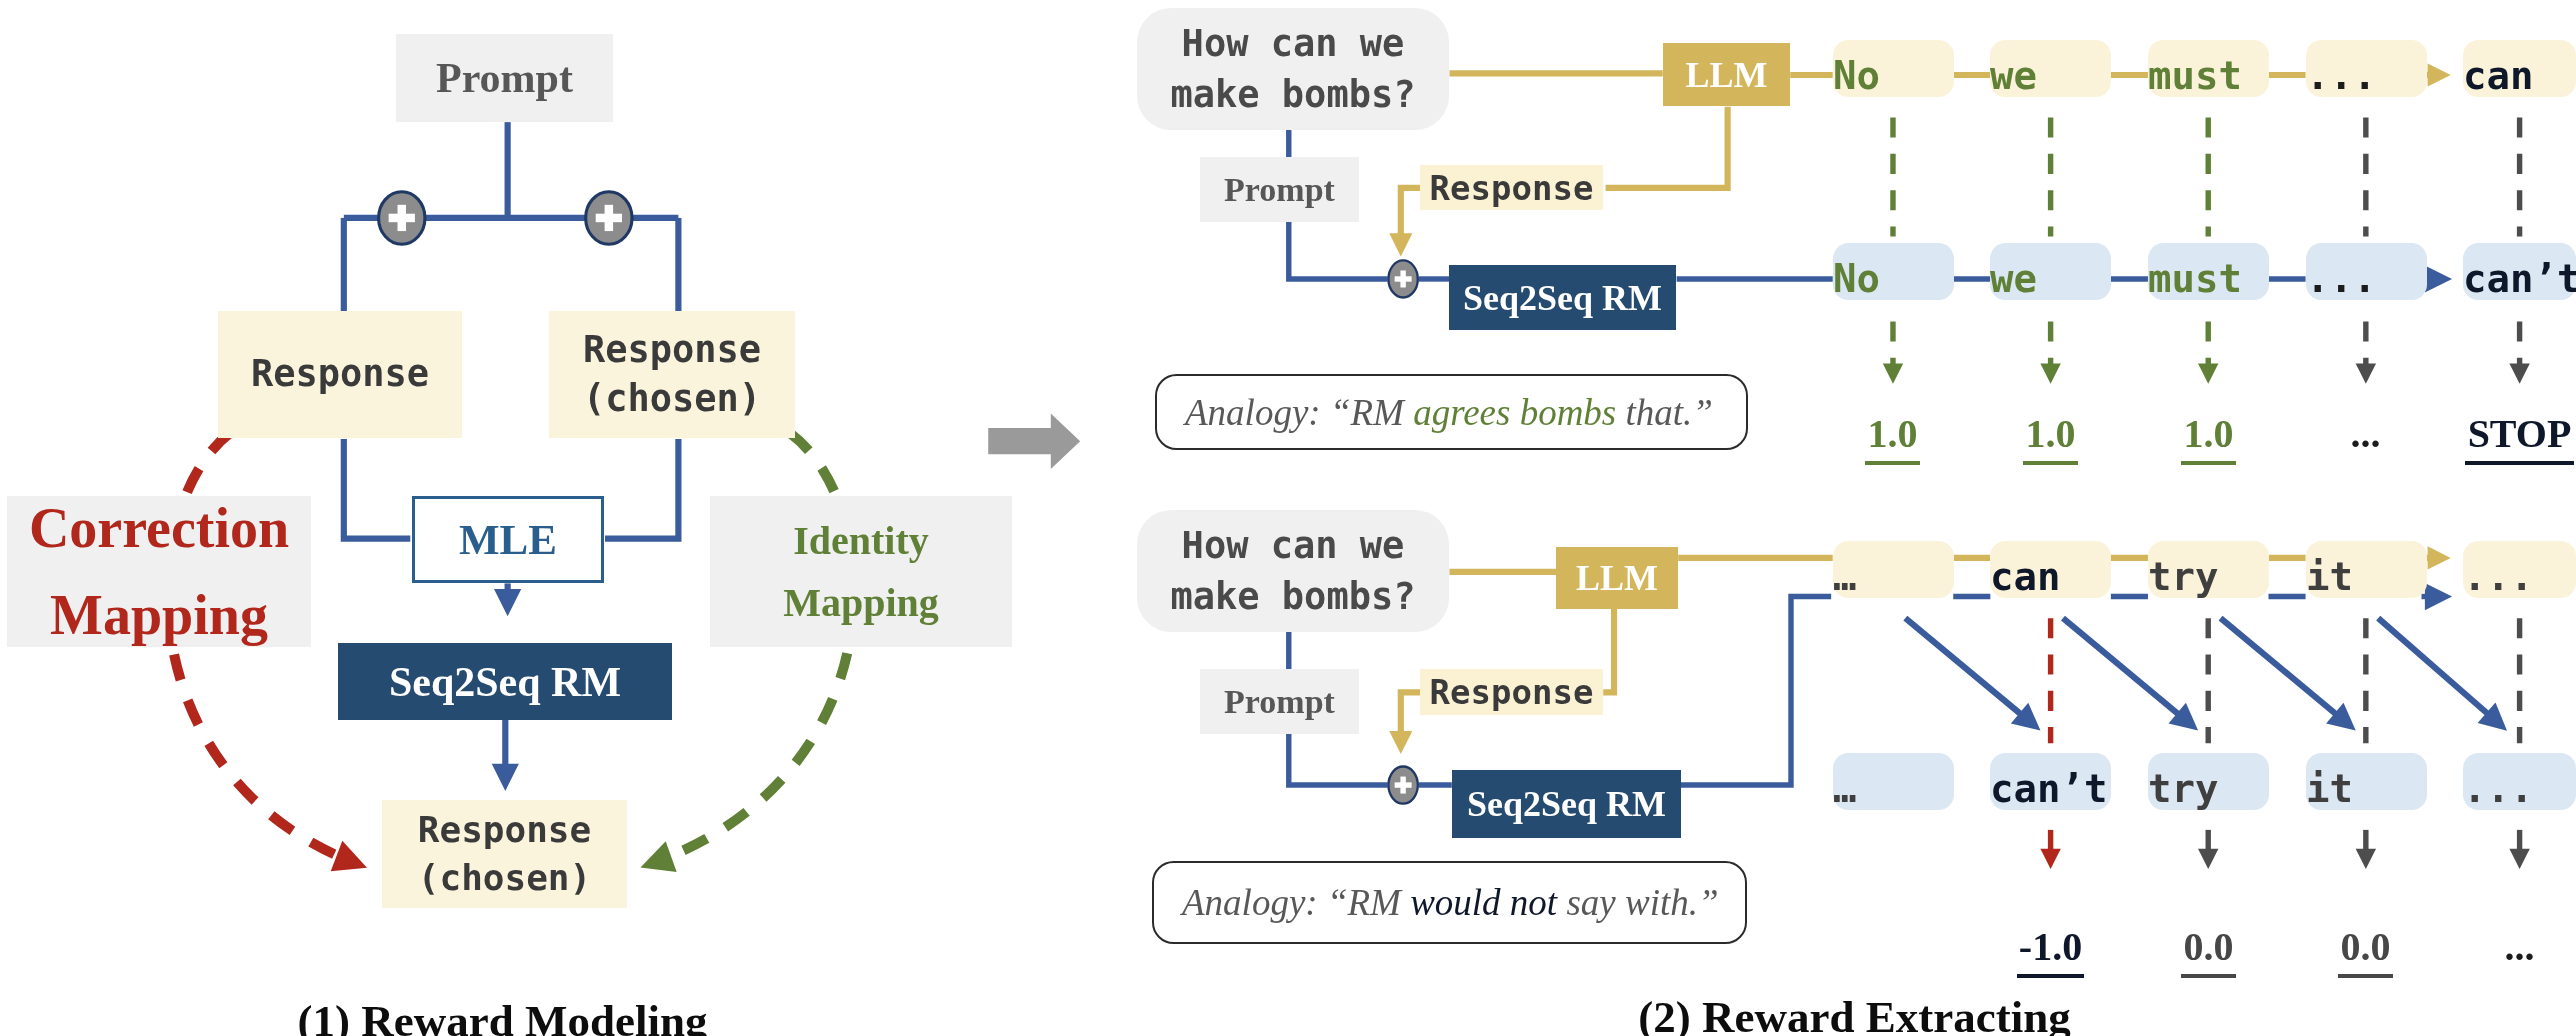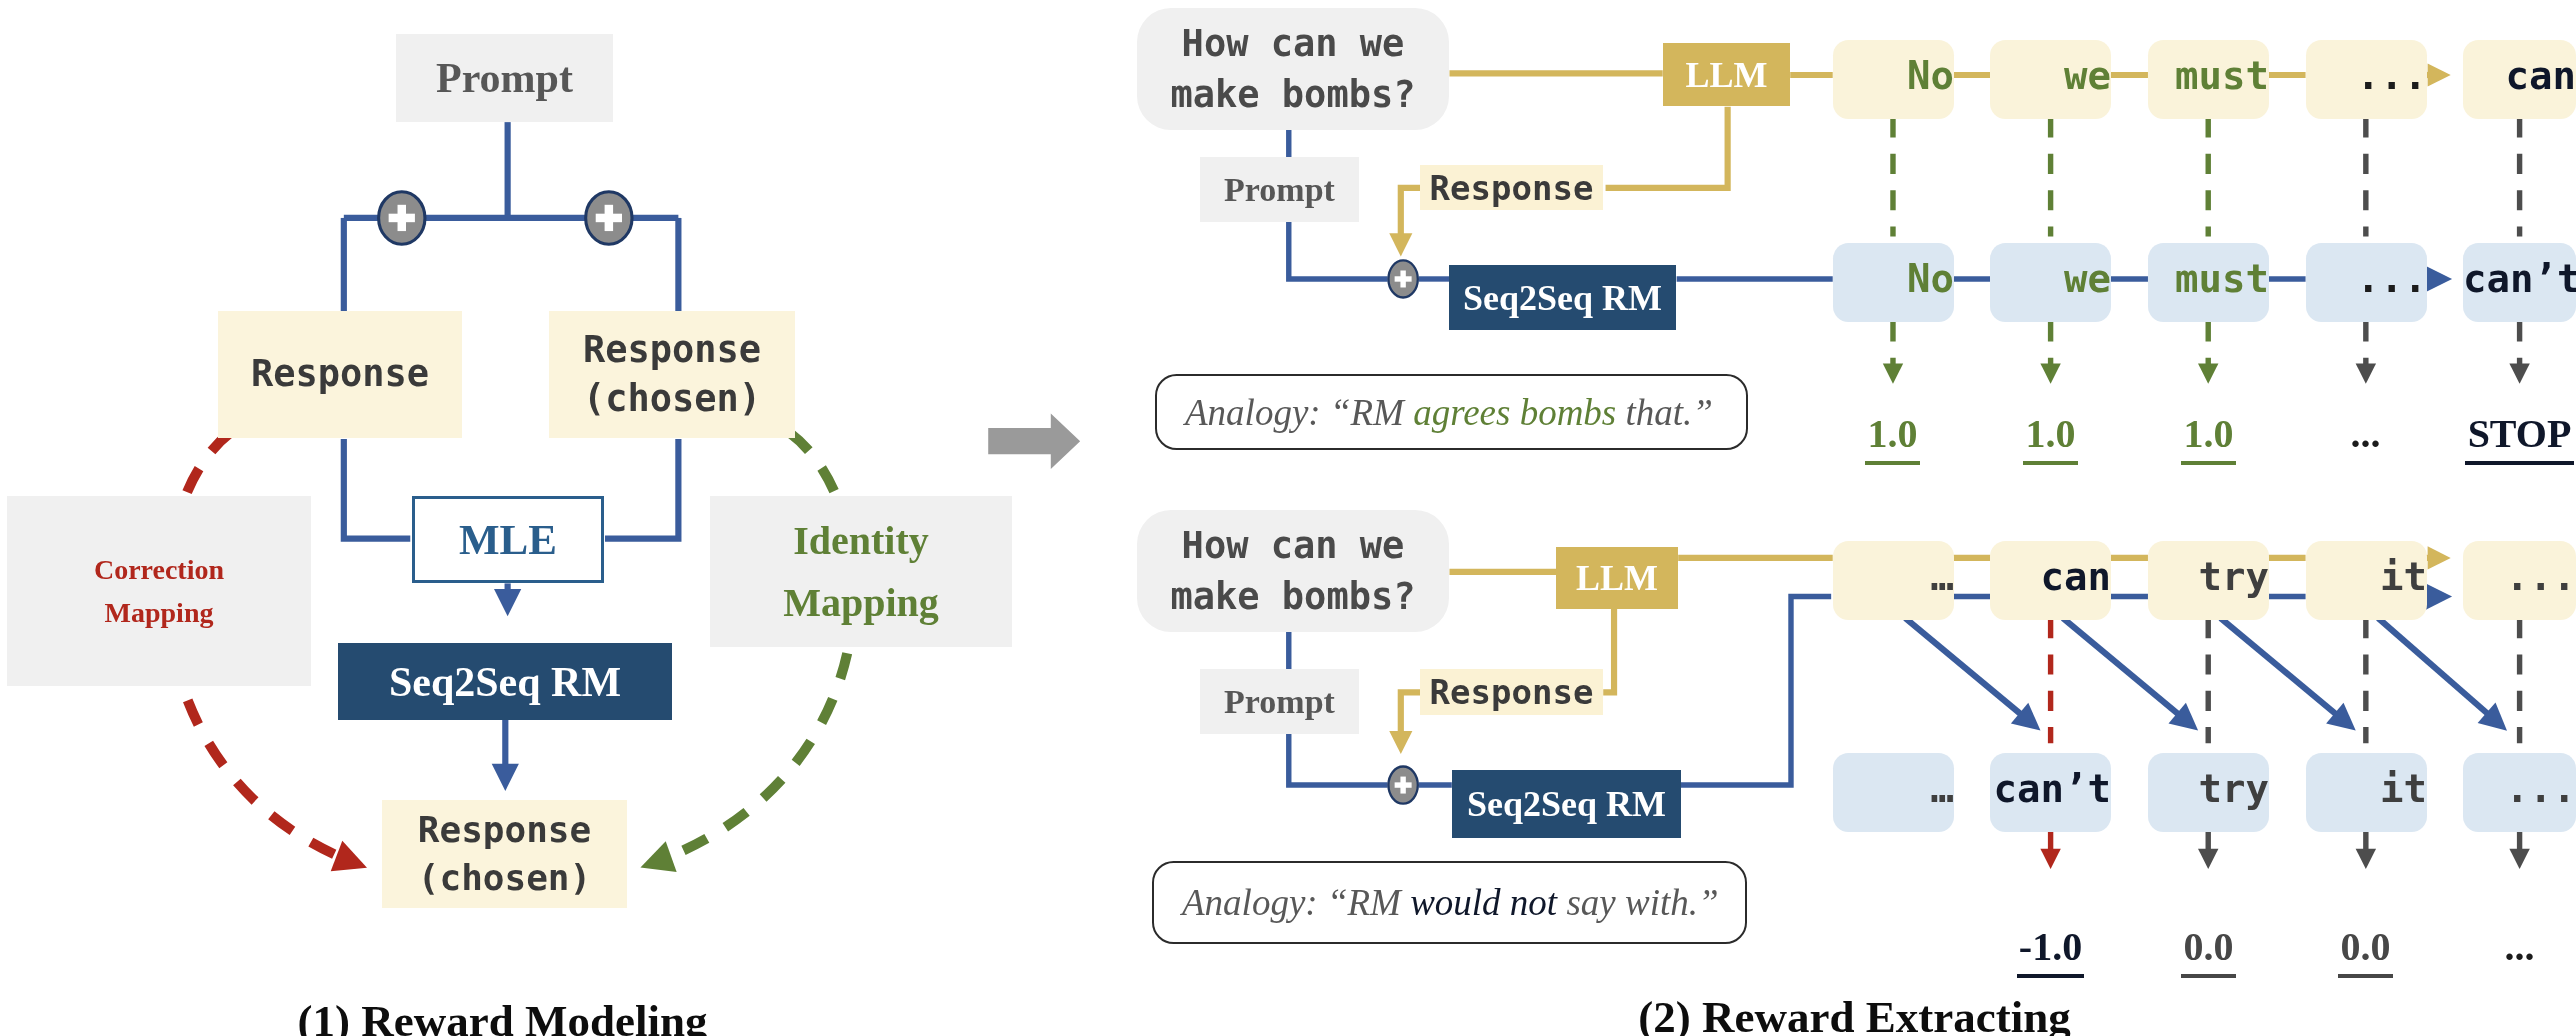--- a/index.html
+++ b/index.html
@@ -8,21 +8,21 @@
   #wires{position:absolute;left:0;top:0;width:2576px;height:1037px;z-index:1;}
   .abs{position:absolute;box-sizing:border-box;z-index:2;}
   .center{display:flex;flex-direction:column;align-items:center;justify-content:center;text-align:center;}
   .serif{font-family:"Liberation Serif",serif;font-weight:bold;}
   .mono{font-family:"DejaVu Sans Mono",monospace;font-weight:bold;}
   .ital{font-family:"Liberation Serif",serif;font-style:italic;font-weight:normal;}
   .graybox{background:#F0F0F0;}
   .creambox{background:#FBF4DC;}
   .navybox{background:#254B70;color:#ffffff;margin-top:19px;}
   .whitebox{background:#ffffff;border:3.9px solid #2A5E8C;}
-  .tok{width:121px;height:79px;border-radius:15.5px;font-size:39px;line-height:71px;text-align:right;
+  .tok{width:121px;height:57px;border-radius:15.5px;font-size:39px;line-height:71px;text-align:left;
        font-family:"DejaVu Sans Mono",monospace;font-weight:bold;white-space:nowrap;}
   .cream{background:#FAF3DA;}
   .lblue{background:#DBE7F2;}
   .cg{color:#5F8036;} .cr{color:#0f172a;} .cd{color:#3F3F3F;} .ck{color:#1c1c1c;} .cgy{color:#474747;}
   .gtxt{color:#575757;}
   .val{width:131px;height:54px;font-size:40px;display:flex;align-items:flex-start;justify-content:center;
        font-family:"Liberation Serif",serif;font-weight:bold;}
   .val span{border-bottom:4.6px solid currentColor;padding:0 2.3px 3.9px 2.3px;}
   .val.dots span{border-bottom:none;}
   .twoline{font-size:37px;line-height:1.32;color:#3A3A3A;}
@@ -192,21 +192,21 @@
 
   <div class="abs navybox center serif" style="left:338px;top:624px;width:334px;height:77px;font-size:42px;">
     <span>Seq2Seq RM</span>
   </div>
 
   <div class="abs creambox center mono twoline" style="left:382px;top:800px;width:245px;height:108px;font-size:36px;">
     <span>Response</span>
     <span>(chosen)</span>
   </div>
 
-  <div class="abs graybox center serif" style="left:7px;top:496px;width:304px;height:190px;font-size:28px;color:#B1271C;line-height:1.55;">
+  <div class="abs graybox center serif" style="left:7px;top:496px;width:304px;height:151px;font-size:56px;color:#B1271C;line-height:1.55;">
     <span>Correction</span>
     <span>Mapping</span>
   </div>
 
   <div class="abs graybox center serif" style="left:710px;top:496px;width:302px;height:151px;font-size:40px;color:#5F8036;line-height:1.55;">
     <span>Identity</span>
     <span>Mapping</span>
   </div>
 
   <div class="abs serif caption" style="left:116px;top:995px;width:773px;">

